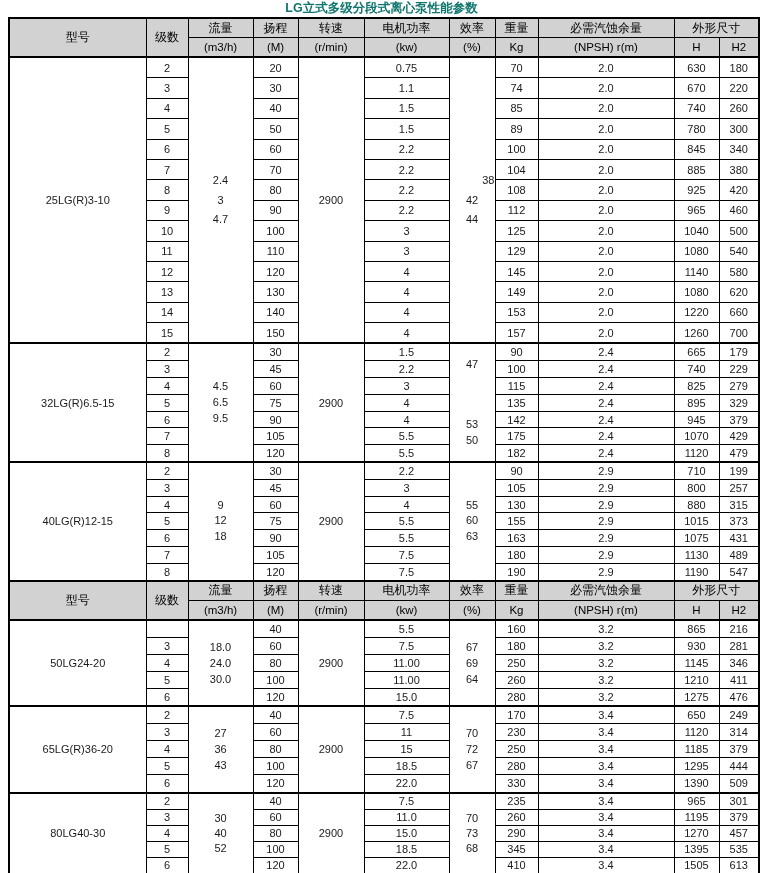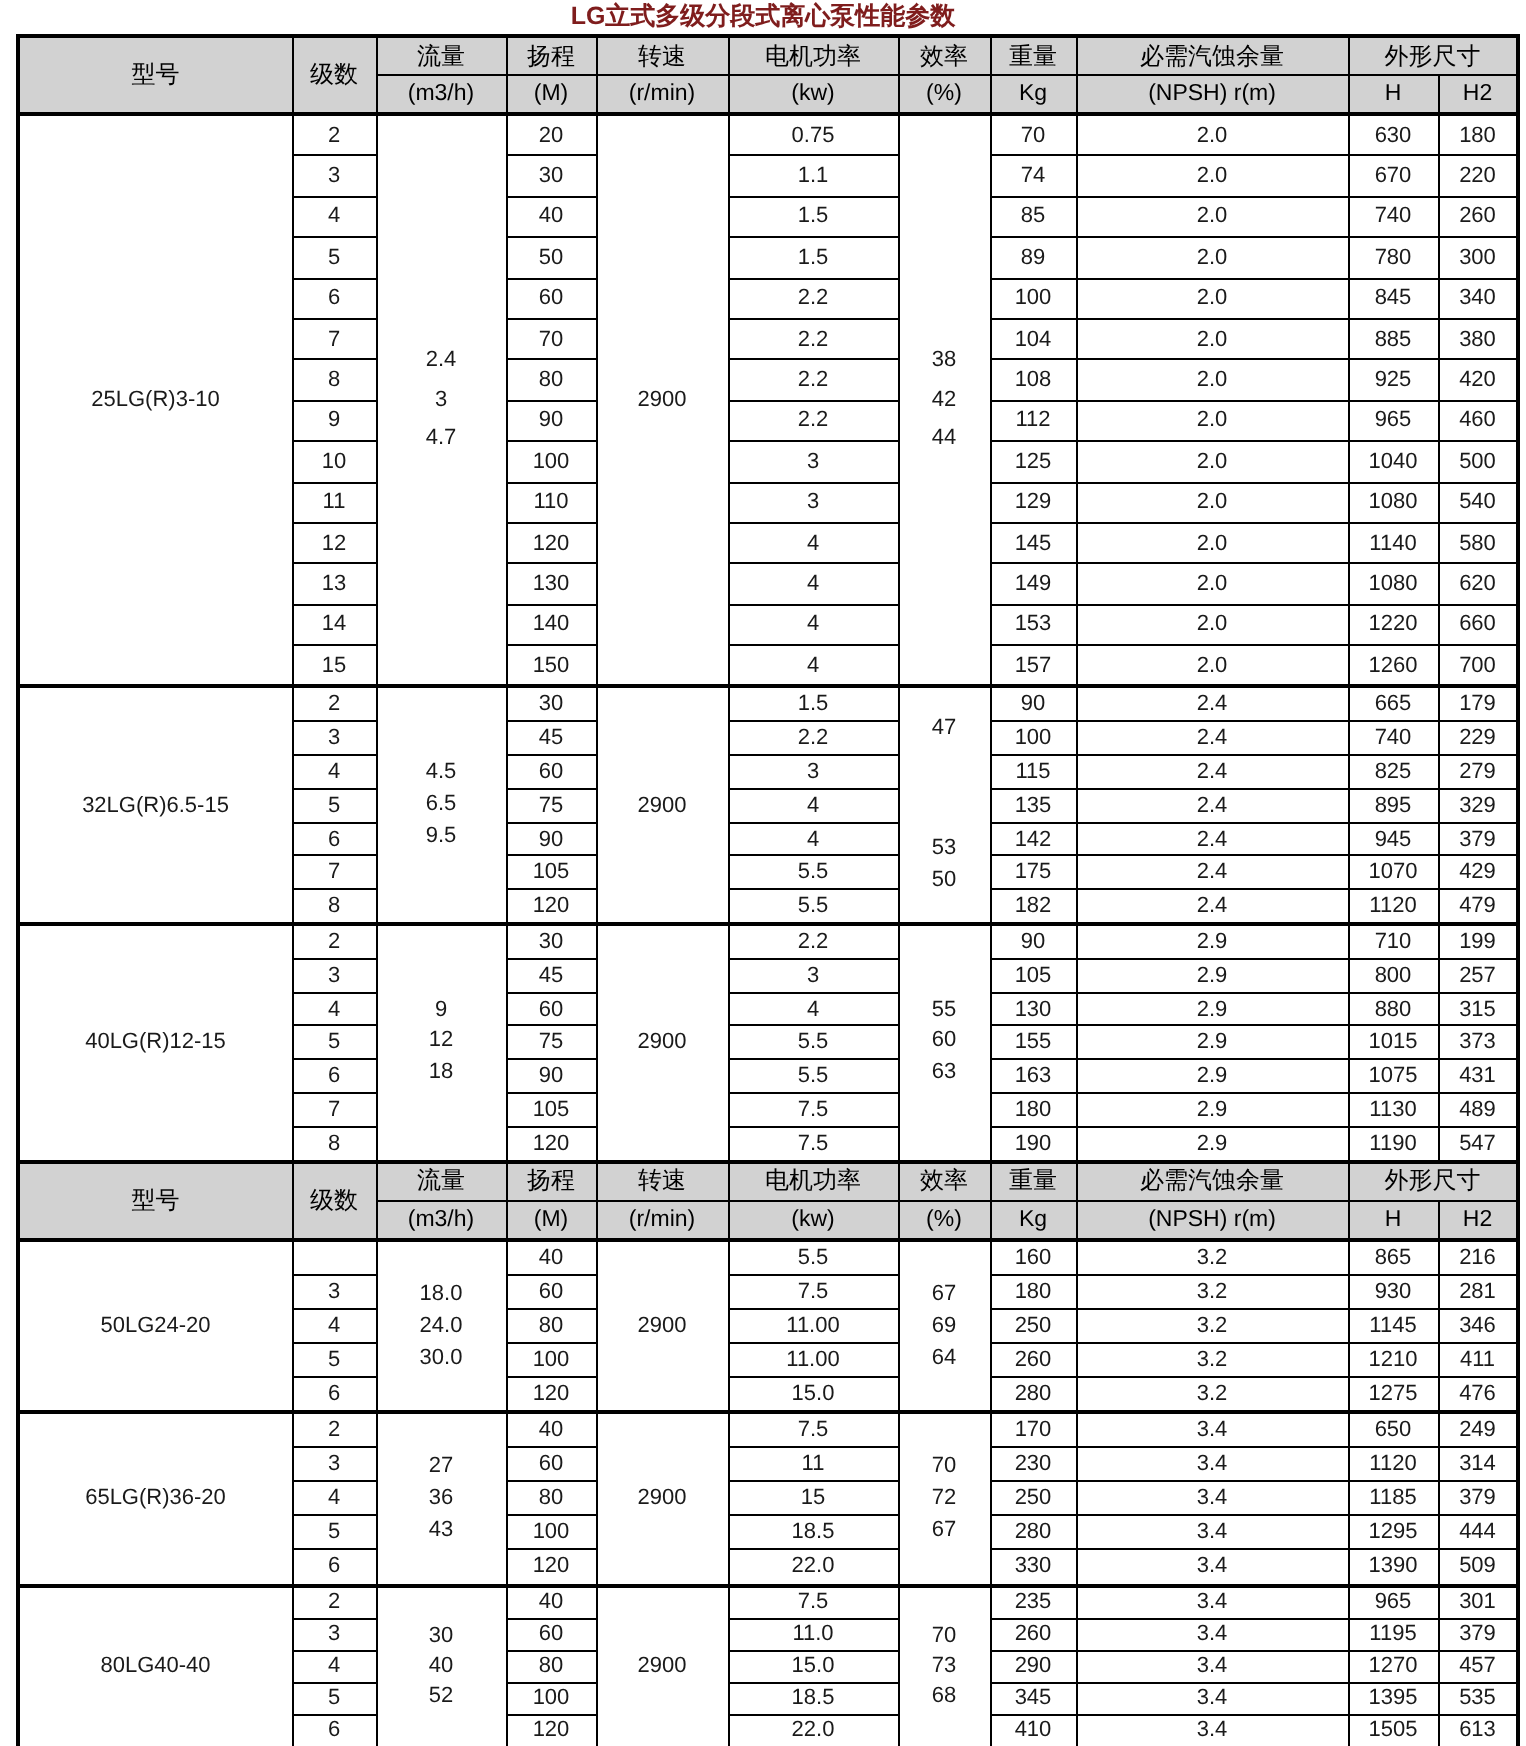--- a/index.html
+++ b/index.html
@@ -1,18 +1,18 @@
 <!DOCTYPE html>
 <html><head>
 <meta charset="utf-8">
 <style>
   html,body{margin:0;padding:0;background:#ffffff;}
   #screen{width:763px;height:873px;overflow:hidden;background:#ffffff;position:relative;
           font-family:"Liberation Sans","DejaVu Sans",sans-serif;color:#1a1a1a;}
-  #title{height:17px;line-height:17px;text-align:center;font-size:12.5px;font-weight:600;color:#7f1d1d;}
+  #title{height:17px;line-height:17px;text-align:center;font-size:12.5px;font-weight:600;color:#0f766e;}
   table{border-collapse:collapse;table-layout:fixed;width:750px;margin-left:8px;border:2px solid #000;}
   td{border:1px solid #000;text-align:center;vertical-align:middle;padding:0;
      font-size:11px;color:#1a1a1a;overflow:hidden;white-space:nowrap;}
   td.hdr{background:#d2d2d2;font-size:12px;color:#000;}
   td.hdr-unit{background:#d2d2d2;font-size:11.5px;color:#000;}
   .hb-t{border-top:2px solid #000;}
   .hb-b{border-bottom:2px solid #000;}
   tr.rh td{height:18px;}
   tr.sec-top td{border-top:2px solid #000;}
   tr.r1 td{height:19.4px;}
@@ -70,21 +70,21 @@
           <td>2</td>
           <td class="stack" rowspan="14">
             <div style="line-height: 19.4px;">2.4</div>
             <div style="line-height: 19.4px;">3</div>
             <div style="line-height: 19.4px;">4.7</div>
           </td>
           <td>20</td>
           <td rowspan="14">2900</td>
           <td>0.75</td>
           <td class="stack" rowspan="14">
-            <div style="line-height: 19.4px;">38</div>
+            <div style="line-height: 19.4px; text-align: right;">38</div>
             <div style="line-height: 19.4px;">42</div>
             <div style="line-height: 19.4px;">44</div>
           </td>
           <td>70</td>
           <td>2.0</td>
           <td>630</td>
           <td>180</td>
         </tr>
         <tr class="r1">
           <td>3</td>
@@ -484,21 +484,21 @@
         <tr class="r5">
           <td>6</td>
           <td>120</td>
           <td>22.0</td>
           <td>330</td>
           <td>3.4</td>
           <td>1390</td>
           <td>509</td>
         </tr>
         <tr class="r6 sec-top">
-          <td rowspan="5">80LG40-40</td>
+          <td rowspan="5">80LG40-30</td>
           <td>2</td>
           <td class="stack" rowspan="5">
             <div style="line-height: 15px;">30</div>
             <div style="line-height: 15px;">40</div>
             <div style="line-height: 15px;">52</div>
           </td>
           <td>40</td>
           <td rowspan="5">2900</td>
           <td>7.5</td>
           <td class="stack" rowspan="5">

